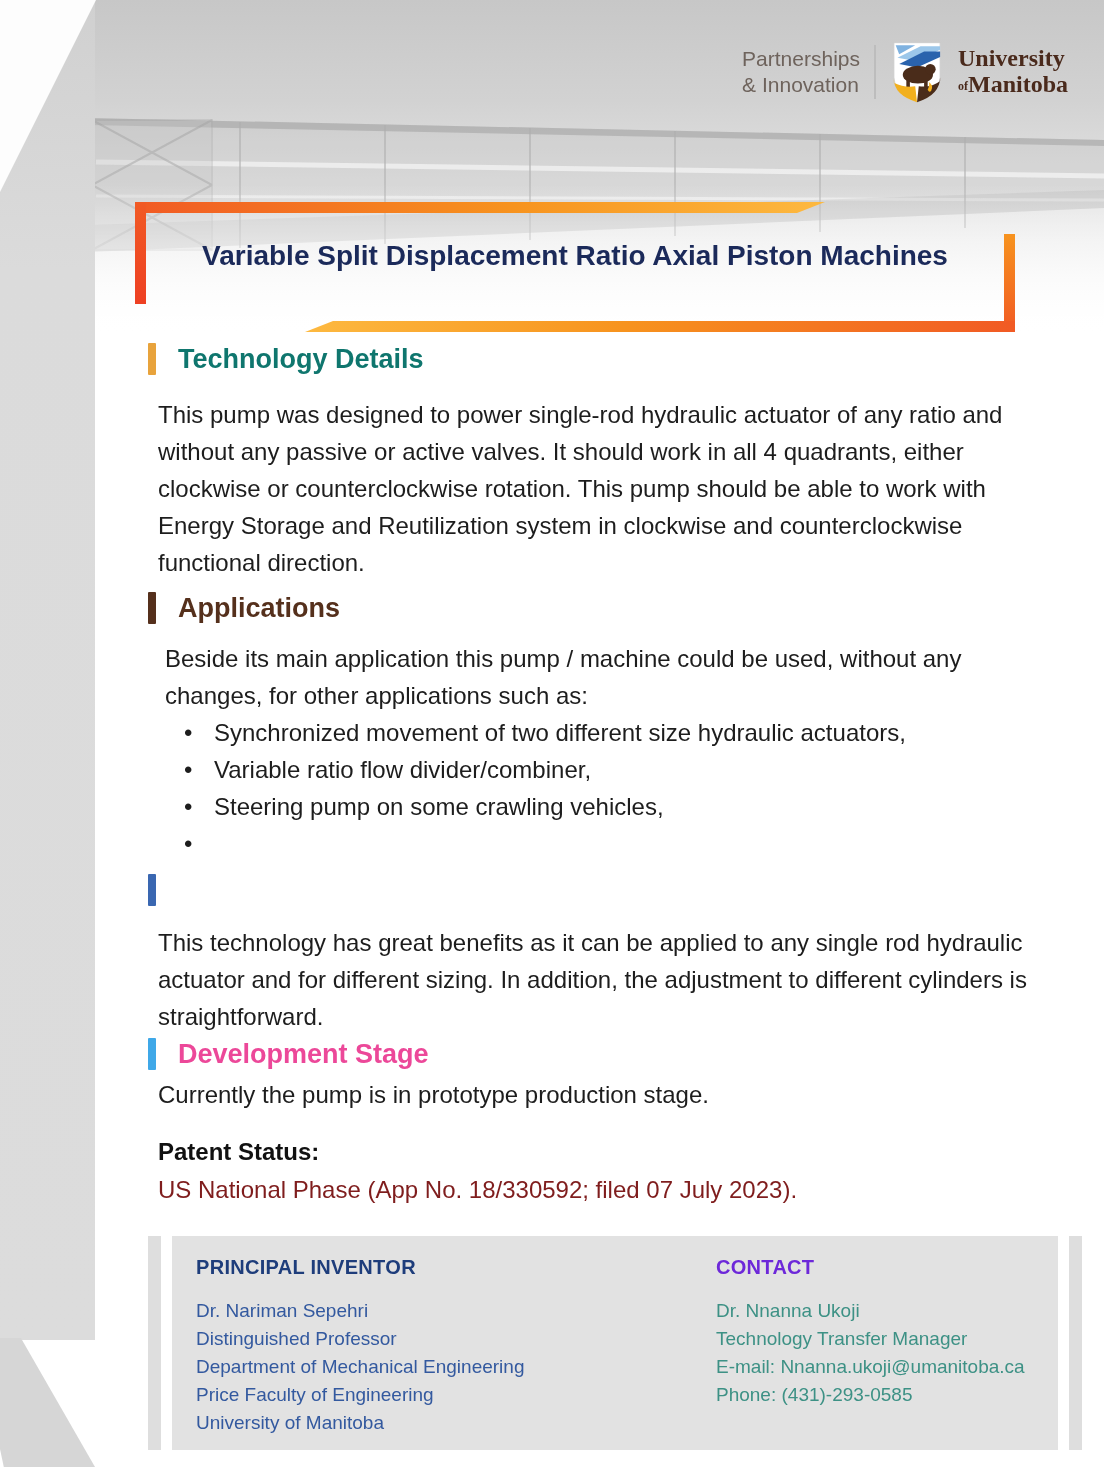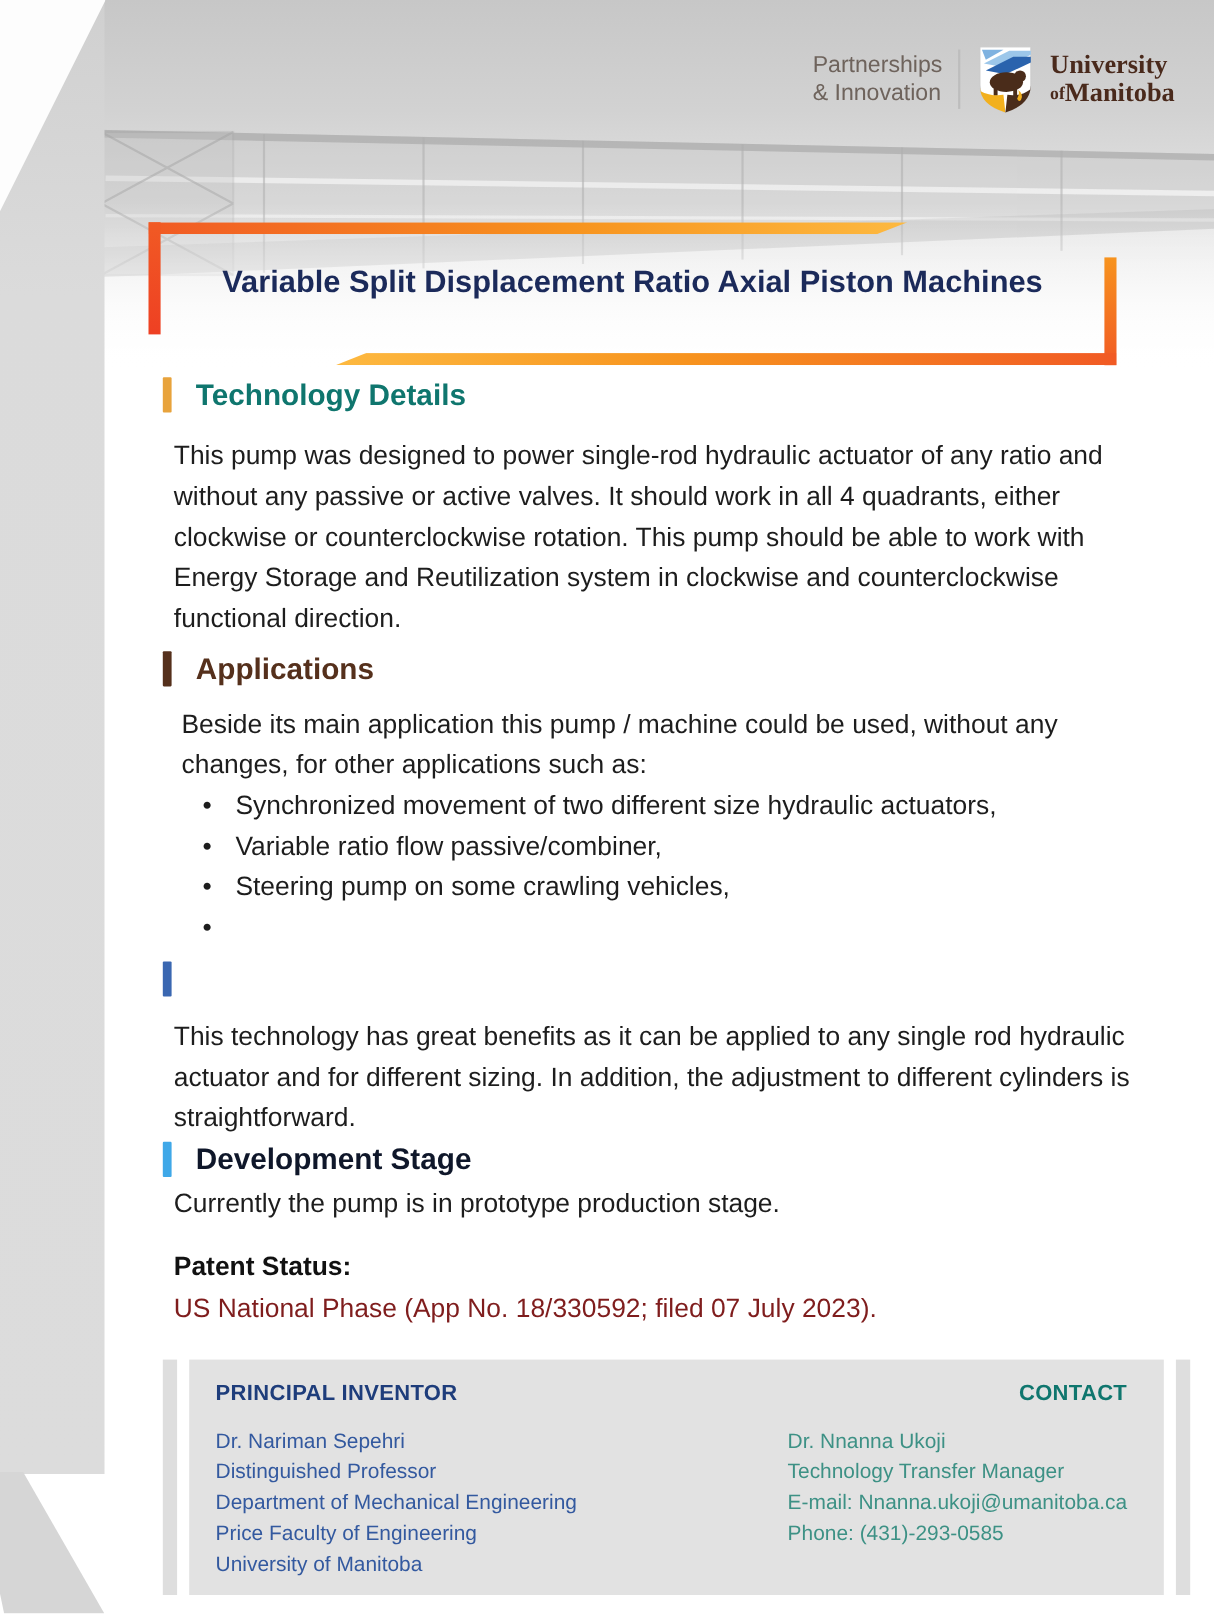--- a/index.html
+++ b/index.html
@@ -26,21 +26,21 @@
   
   .fold{position:absolute;left:0;top:0;width:96px;height:192px;background:#fdfdfd;
     clip-path:polygon(0 0,100% 0,0 100%);z-index:6;}
 
   
   .brand{position:absolute;top:40px;right:36px;display:flex;align-items:center;gap:14px;z-index:7;}
   .pi-text{color:#6e635c;font-size:21px;line-height:26px;text-align:left;}
   .brand-divider{width:2px;height:54px;background:#bdbdbd;}
   .um-wordmark{color:#4a2a1c;font-family:"Liberation Serif","DejaVu Serif",serif;
     font-weight:bold;font-size:24px;line-height:26px;}
-  .um-wordmark .of{font-size:16px;vertical-align:2px;text-align:center;}
+  .um-wordmark .of{font-size:12px;vertical-align:2px;text-align:center;}
 
   
   .title-box{position:absolute;left:135px;top:202px;width:880px;height:130px;z-index:7;}
   .tb-top{position:absolute;left:0;top:0;width:690px;height:11px;
     background:linear-gradient(90deg,#f15a24 0%,#f7931e 55%,#fdb940 100%);
     clip-path:polygon(0 0,100% 0,calc(100% - 28px) 100%,0 100%);}
   .tb-left{position:absolute;left:0;top:0;width:11px;height:102px;
     background:linear-gradient(180deg,#f15a24,#ee4023);}
   .tb-right{position:absolute;right:0;top:32px;width:11px;height:98px;
     background:linear-gradient(180deg,#f7931e,#f15a24);}
@@ -56,39 +56,39 @@
   .sec-title{font-weight:bold;font-size:27px;}
   .body-text{position:absolute;left:158px;width:882px;font-size:24px;line-height:37px;
     color:#1d1d1d;z-index:7;}
   .bullets{position:absolute;left:158px;width:882px;z-index:7;}
   .bullet-row{display:flex;font-size:24px;line-height:37px;color:#1d1d1d;}
   .bullet-dot{width:56px;padding-left:26px;box-sizing:border-box;}
 
   .c-amber{color:#0f766e;}   .b-amber{background:#e8a33c;}
   .c-brown{color:#55301c;}   .b-brown{background:#55301c;}
   .c-blue{color:#3a67b1;}    .b-blue{background:#3a67b1;}
-  .c-sky{color:#0f172a;}     .b-sky{background:#3fa8e8;}
+  .c-sky{color:#ec4899;}     .b-sky{background:#3fa8e8;}
 
   .patent-label{position:absolute;left:158px;top:1138px;font-size:24px;font-weight:bold;
     color:#111;z-index:7;}
   .patent-text{position:absolute;left:158px;top:1176px;font-size:24px;color:#7f1d1d;z-index:7;}
 
   
   .footer-strip-left{position:absolute;left:148px;top:1236px;width:13px;height:214px;
     background:#dedede;z-index:7;}
   .footer-strip-right{position:absolute;left:1069px;top:1236px;width:13px;height:214px;
     background:#dedede;z-index:7;}
   .footer-card{position:absolute;left:172px;top:1236px;width:886px;height:214px;
     background:#e2e2e2;z-index:7;}
   .fc-col{position:absolute;top:20px;}
   .fc-col.left{left:24px;}
   .fc-col.right{left:544px;}
   .fc-head{font-weight:bold;font-size:20px;letter-spacing:.3px;margin-bottom:18px;}
   .fc-head.inventor{color:#1e3d7b;}
-  .fc-head.contact{color:#0f766e;text-align:right;}
+  .fc-head.contact{color:#6d28d9;}
   .fc-line{font-size:19px;line-height:28px;}
   .fc-col.left .fc-line{color:#33599f;}
   .fc-col.right .fc-line{color:#3d9185;}
 </style>
 </head>
 <body>
 
 <div id="page">
 
   <div class="header-art">
@@ -171,21 +171,21 @@
     <div class="sec-title c-brown">Applications</div>
   </div>
   <div class="body-text" style="top:640px;left:165px;width:875px;">Beside its main application this pump / machine could be used, without any changes, for other applications such as:</div>
   <div class="bullets" style="top:714px;">
     <div class="bullet-row">
       <div class="bullet-dot">•</div>
       <div>Synchronized movement of two different size hydraulic actuators,</div>
     </div>
     <div class="bullet-row">
       <div class="bullet-dot">•</div>
-      <div>Variable ratio flow passive/combiner,</div>
+      <div>Variable ratio flow divider/combiner,</div>
     </div>
     <div class="bullet-row">
       <div class="bullet-dot">•</div>
       <div>Steering pump on some crawling vehicles,</div>
     </div>
     <div class="bullet-row">
       <div class="bullet-dot">•</div>
     </div>
   </div>
 

